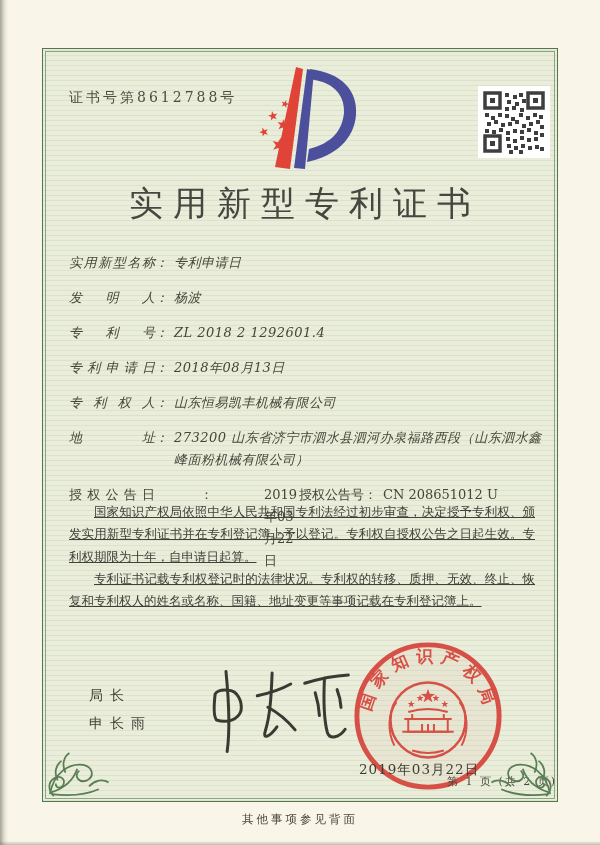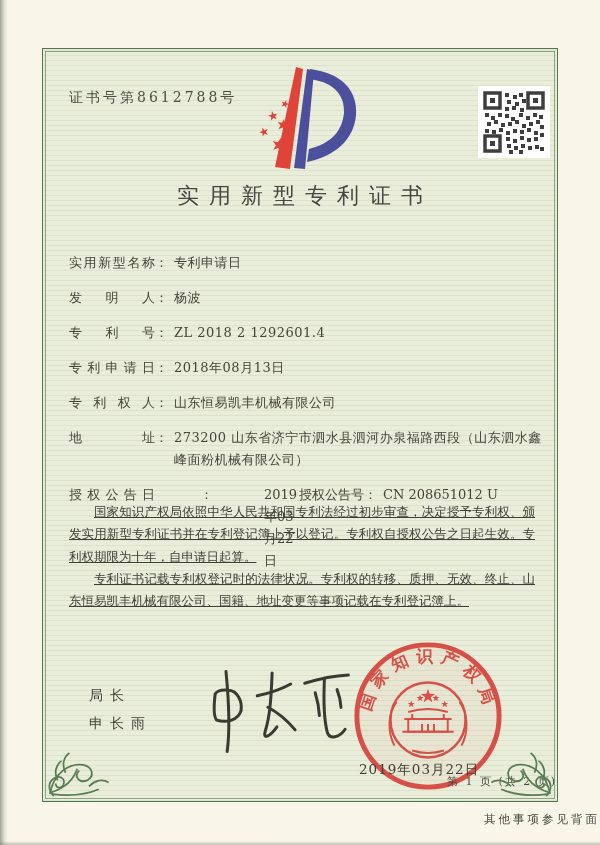--- a/index.html
+++ b/index.html
@@ -19,40 +19,40 @@
     background-color:#e9edda;
     background-image:repeating-linear-gradient(0deg,
       rgba(140,165,125,.14) 0px, rgba(140,165,125,.14) 1px,
       rgba(0,0,0,0) 1px, rgba(0,0,0,0) 5px);
   }
   .frame::before{content:"";position:absolute;inset:2px;border:1px solid #8aa585;pointer-events:none;}
   .cert-no{position:absolute;left:26px;top:40px;font-size:14px;letter-spacing:3px;color:#4e4c42;}
   .logo{position:absolute;left:193px;top:14px;width:130px;height:114px;}
   .qr{position:absolute;left:438px;top:40px;width:66px;height:66px;background:#fff;box-shadow:0 0 0 3px #fff;}
   .title{position:absolute;left:0;top:132px;width:100%;text-align:center;
-    font-size:22px;font-weight:500;letter-spacing:10px;text-indent:10px;color:#474640;}
+    font-size:34px;font-weight:500;letter-spacing:10px;text-indent:10px;color:#474640;}
   .fields{position:absolute;left:26px;top:203px;width:478px;font-size:13px;line-height:22px;color:#474539;}
-  .frow{display:flex;margin-bottom:13px;}
+  .frow{display:flex;margin-bottom:13px;font-style:italic;}
   .flabel{flex:none;width:86px;text-align:justify;text-align-last:justify;}
   .fcolon{flex:none;margin:0 6px 0 0;}
   .fvalue{width:372px;letter-spacing:.5px;}
   .grant-row{display:flex;margin-top:0;}
   .grant-a{flex:none;width:230px;display:flex;gap:45px;}
   .grant-b{flex:none;display:flex;}
   .body-text{position:absolute;left:26px;top:452px;width:466px;
     font-size:12.5px;line-height:1.78;text-align:justify;color:#403f38;text-decoration:underline;}
   .body-text p{margin:0;text-indent:2em;}
   .dir-title{position:absolute;left:46px;top:638px;font-size:14px;letter-spacing:7px;color:#434238;}
   .dir-name{position:absolute;left:46px;top:666px;font-size:14px;letter-spacing:7px;color:#434238;font-family:Liberation Serif, serif;}
   .signature{position:absolute;left:145px;top:612px;width:170px;height:95px;}
   .seal{position:absolute;left:306px;top:588px;width:158px;height:158px;opacity:.93;}
   .seal-date{position:absolute;left:316px;top:712px;font-size:13.5px;letter-spacing:1px;color:#3e3d35;z-index:3;}
   .page-num{position:absolute;left:0;bottom:12px;width:100%;text-align:right;
     font-size:11px;letter-spacing:2px;color:#4b4a42;}
-  .back-note{position:absolute;left:0;top:812px;width:100%;text-align:right;
+  .back-note{position:absolute;left:0;top:812px;width:100%;text-align:center;
     font-size:11.5px;letter-spacing:3px;color:#4a4a40;}
   .orn{position:absolute;width:88px;height:88px;bottom:1px;}
   .orn-left{left:1px;}
   .orn-right{right:1px;transform:scaleX(-1);}
 </style>
 </head>
 <body>
 
 <div class="paper">
   <div class="spine-shadow"></div>
@@ -186,21 +186,21 @@
         <div class="grant-b">
           <span>授权公告号</span>
             <span class="fcolon">：</span>
             <span>CN 208651012 U</span>
         </div>
       </div>
     </div>
 
     <div class="body-text">
       <p>国家知识产权局依照中华人民共和国专利法经过初步审查，决定授予专利权、颁发实用新型专利证书并在专利登记簿上予以登记。专利权自授权公告之日起生效。专利权期限为十年，自申请日起算。</p>
-      <p>专利证书记载专利权登记时的法律状况。专利权的转移、质押、无效、终止、山东恒易凯丰机械有限公司、国籍、地址变更等事项记载在专利登记簿上。</p>
+      <p>专利证书记载专利权登记时的法律状况。专利权的转移、质押、无效、终止、恢复和专利权人的姓名或名称、国籍、地址变更等事项记载在专利登记簿上。</p>
     </div>
 
     <div class="dir-title">局长</div>
     <div class="dir-name">申长雨</div>
 
     <div class="signature">
       <svg width="170" height="95" viewBox="0 0 170 95">
         <g fill="none" stroke="#3b3a32" stroke-width="3" stroke-linecap="round" transform="rotate(-3 85 48)">
           <path d="M28 30 C26 42 25 52 28 56 C38 60 50 57 53 48 C55 38 50 28 42 27 C36 26 30 27 28 30 Z"></path>
           <path d="M40 8 C41 30 42 62 37 88"></path>

